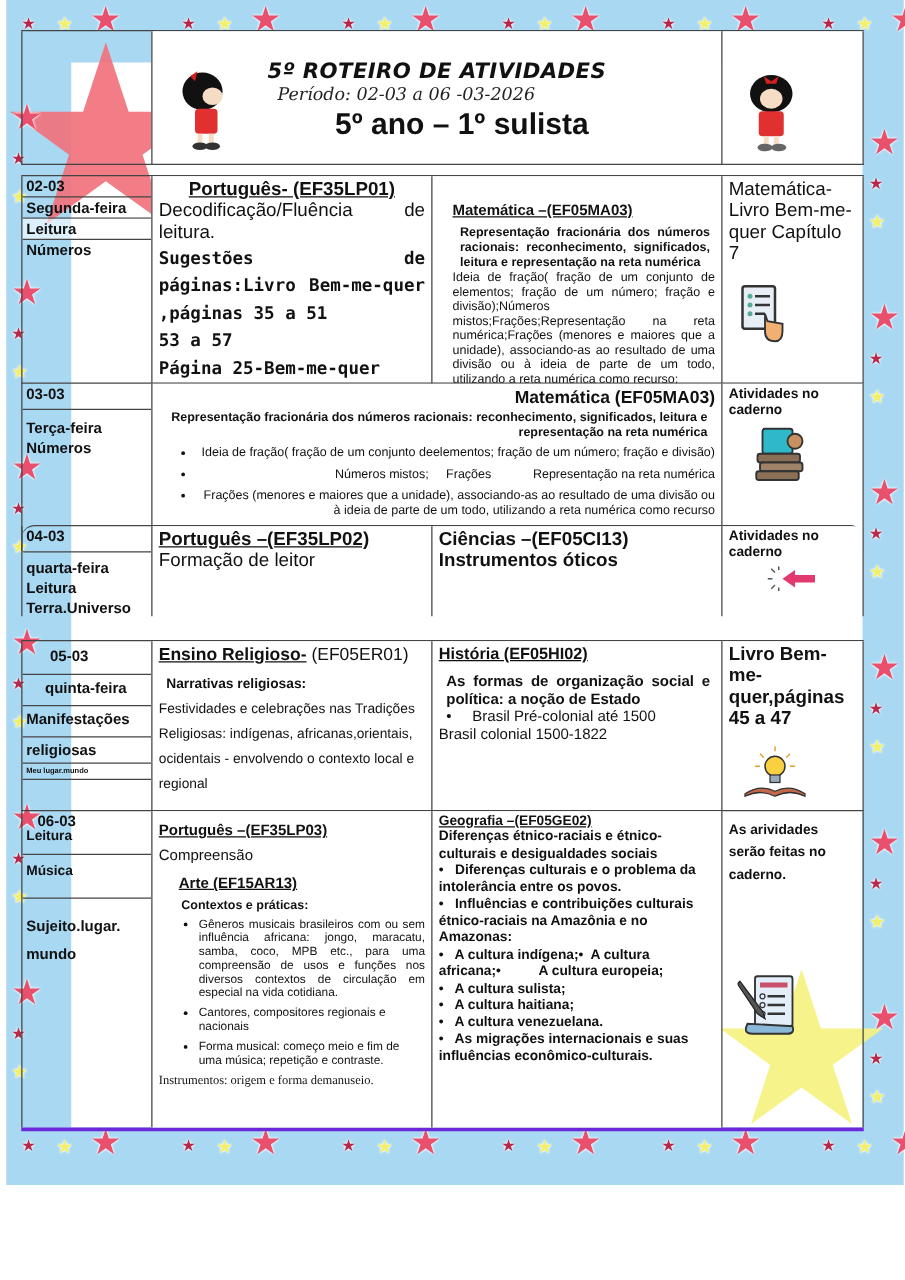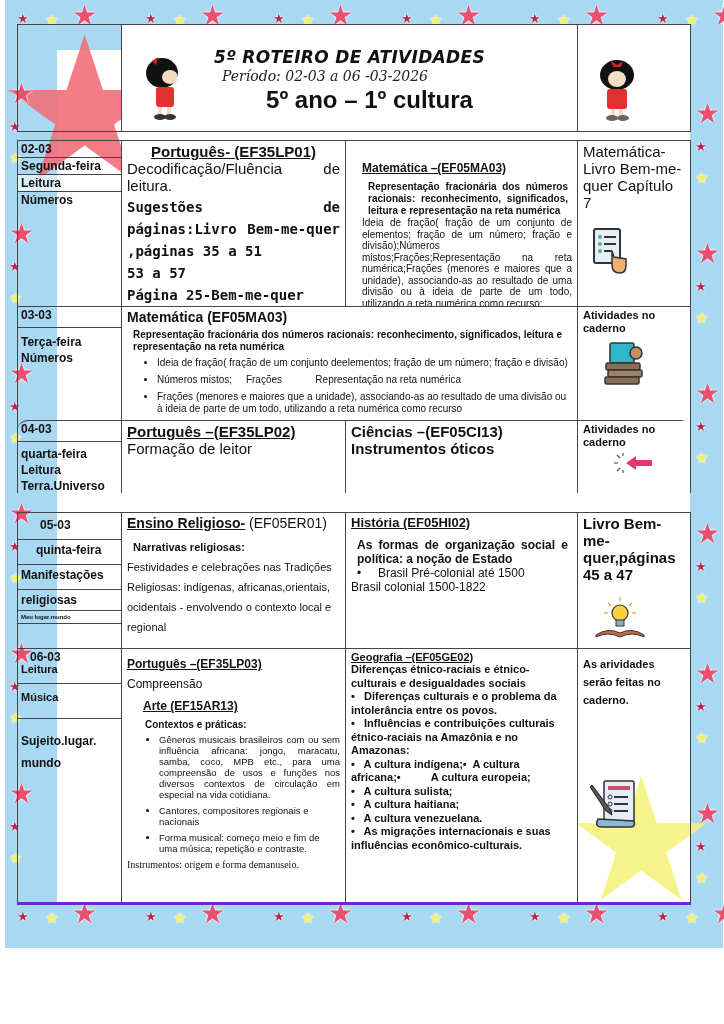--- a/index.html
+++ b/index.html
@@ -137,21 +137,21 @@
         <ellipse cx="28" cy="22" rx="8" ry="7" fill="#f5dcc5"></ellipse>
         <rect x="14" y="32" width="18" height="20" rx="3" fill="#e03030"></rect>
         <rect x="16" y="52" width="4" height="8" fill="#f5dcc5"></rect>
         <rect x="25" y="52" width="4" height="8" fill="#f5dcc5"></rect>
         <ellipse cx="18" cy="62" rx="6" ry="3" fill="#333"></ellipse>
         <ellipse cx="28" cy="62" rx="6" ry="3" fill="#333"></ellipse>
         <path d="M10 6 L16 2 L14 10 Z" fill="#d02020"></path>
       </svg>
       <div class="title-line1">5º ROTEIRO DE ATIVIDADES</div>
       <div class="title-line2">Período: 02-03 a 06 -03-2026</div>
-      <div class="title-line3">5º ano – 1º cultura</div>
+      <div class="title-line3">5º ano – 1º sulista</div>
     </div>
     <div class="cell c-last" style="left:560px;width:114px;background:#fff;">
       <svg class="mafalda" style="left:16px;top:32px;" viewBox="0 0 46 66">
         <ellipse cx="23" cy="18" rx="17" ry="15" fill="#111"></ellipse>
         <ellipse cx="23" cy="22" rx="9" ry="8" fill="#f5dcc5"></ellipse>
         <path d="M17 4 L23 8 L29 4 L27 10 L19 10 Z" fill="#d02020"></path>
         <rect x="13" y="32" width="20" height="20" rx="3" fill="#e03030"></rect>
         <rect x="17" y="52" width="4" height="7" fill="#f5dcc5"></rect>
         <rect x="25" y="52" width="4" height="7" fill="#f5dcc5"></rect>
         <ellipse cx="18" cy="61" rx="6" ry="3" fill="#666"></ellipse>
@@ -195,21 +195,21 @@
       </svg>
     </div>
   </div>
 
   <div class="row" style="top:282px;height:134px;">
     <div class="cell daycell" style="left:0;width:104px;padding:0;">
       <div class="ln sep" style="height:20px;">03-03</div>
       <div class="ln" style="margin-top:6px;">Terça-feira</div>
       <div class="ln">Números</div>
     </div>
-    <div class="cell" style="left:104px;width:456px;background:#fff;">
+    <div class="cell" style="left:104px;width:456px;background:#fff;text-align:right;">
       <div class="h-subject-plain">Matemática (EF05MA03)</div>
       <div class="small-b" style="padding:4px 6px 0 6px;">Representação fracionária dos números racionais: reconhecimento, significados, leitura e representação na reta numérica</div>
       <ul class="b" style="margin-top:4px;">
         <li>Ideia de fração( fração de um conjunto deelementos; fração de um número; fração e divisão)</li>
         <li style="white-space:pre;">Números mistos;     Frações            Representação na reta numérica</li>
         <li>Frações (menores e maiores que a unidade), associando-as ao resultado de uma divisão ou à ideia de parte de um todo, utilizando a reta numérica como recurso</li>
       </ul>
     </div>
     <div class="cell c-last" style="left:560px;width:114px;background:#fff;">
       <div class="right-note-b">Atividades no caderno</div>

